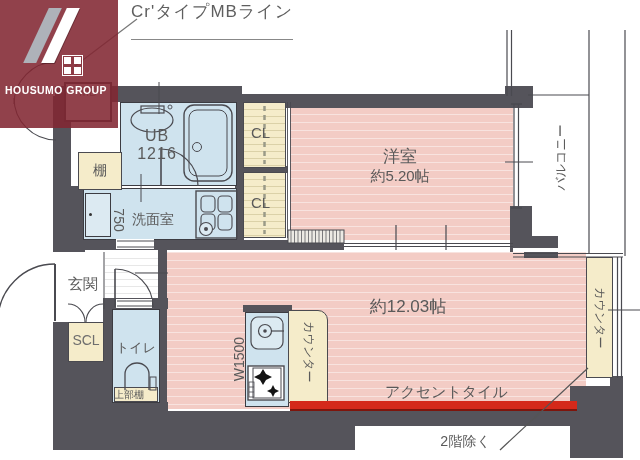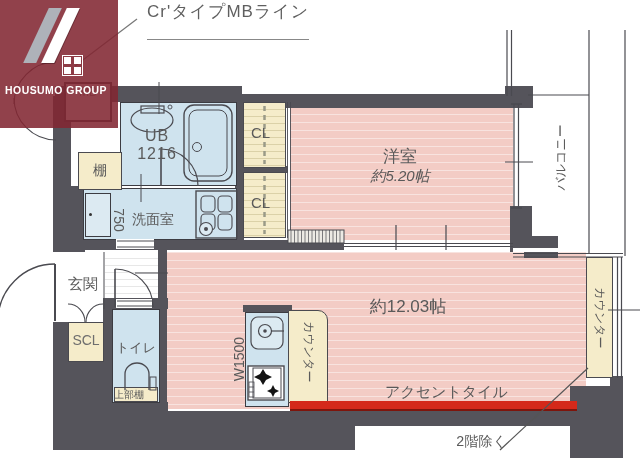--- a/index.html
+++ b/index.html
@@ -9,21 +9,21 @@
   .wall{position:absolute;background:#55545b;}
   .lbl{position:absolute;color:#5a5a5a;line-height:1.15;white-space:nowrap;}
   .center{text-align:center;}
   .pink{background:#f3ccc5;background-image:repeating-linear-gradient(180deg,rgba(255,255,255,0.45) 0 1px,transparent 1px 8px);}
   .blue{background:#cfe3ee;border:1.5px solid #3c3c42;box-sizing:border-box;}
   .cream{background:#f5ecca;border:1.3px solid #4a4a50;box-sizing:border-box;}
   .clbox{background:#f5ecca;background-image:repeating-linear-gradient(180deg,transparent 0 6px,#dbd1a8 6px 7px);border:1px solid #4a4a50;box-sizing:border-box;}
   .hallfloor{background:#fff;background-image:repeating-linear-gradient(180deg,#fff 0 6px,#e7e7e7 6px 7px);}
   .rot-cw{transform:rotate(90deg);}
   .rot-ccw{transform:rotate(-90deg);}
-  .underline{border-bottom:1.4px solid #777;padding-bottom:17px;margin-left:16px;}
+  .underline{border-bottom:1.4px solid #777;padding-bottom:17px;}
 </style>
 </head>
 <body>
 
 <div id="canvas">
 
   <div class="abs pink" style="left:290px;top:106px;width:223px;height:134px;"></div>
   <div class="abs pink" style="left:167px;top:252px;width:419px;height:157px;"></div>
   <div class="abs hallfloor" style="left:105px;top:252px;width:53px;height:56px;"></div>
   <div class="abs" style="left:57px;top:250px;width:48px;height:60px;background:#fff;"></div>
@@ -185,21 +185,21 @@
     <div>UB</div>
     <div>1216</div>
   </div>
   <div class="lbl center" style="left:78px;top:162px;width:44px;font-size:14px;">棚</div>
   <div class="lbl" style="left:132px;top:211px;font-size:14px;">洗面室</div>
   <div class="lbl center rot-cw" style="left:99px;top:212px;width:40px;font-size:14px;">750</div>
   <div class="lbl" style="left:251px;top:124px;font-size:15px;">CL</div>
   <div class="lbl" style="left:251px;top:194px;font-size:15px;">CL</div>
   <div class="lbl center" style="left:330px;top:147px;width:140px;">
     <div style="font-size:17px;">洋室</div>
-    <div style="font-size:15px;font-style:italic;">約5.20帖</div>
+    <div style="font-size:15px;">約5.20帖</div>
   </div>
   <div class="lbl center rot-ccw" style="left:516px;top:150px;width:90px;font-size:13px;">バルコニー</div>
   <div class="lbl center" style="left:62px;top:275px;width:42px;font-size:15px;">玄関</div>
   <div class="lbl center" style="left:68px;top:332px;width:36px;font-size:14px;color:#6e6e6e;">SCL</div>
   <div class="lbl center" style="left:113px;top:341px;width:46px;font-size:13px;">トイレ</div>
   <div class="lbl center" style="left:114px;top:389px;width:27px;font-size:10px;">上部棚</div>
   <div class="lbl center" style="left:338px;top:297px;width:140px;">
     <div style="font-size:17px;text-align:center;">約12.03帖</div>
   </div>
   <div class="lbl center rot-ccw" style="left:209px;top:351px;width:60px;font-size:14px;">W1500</div>

